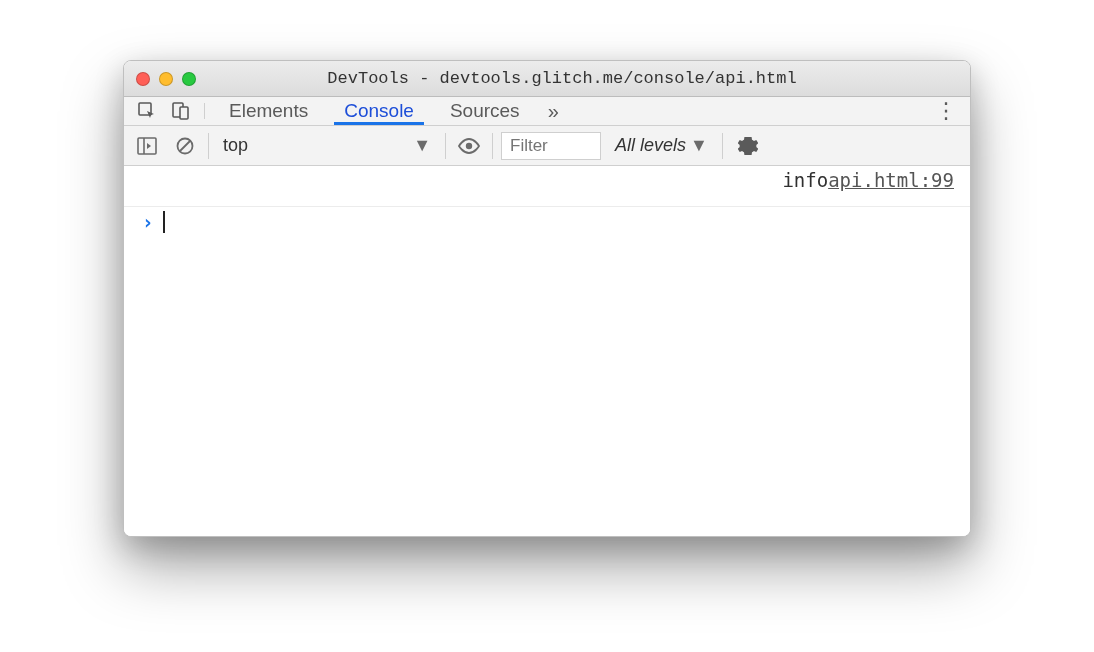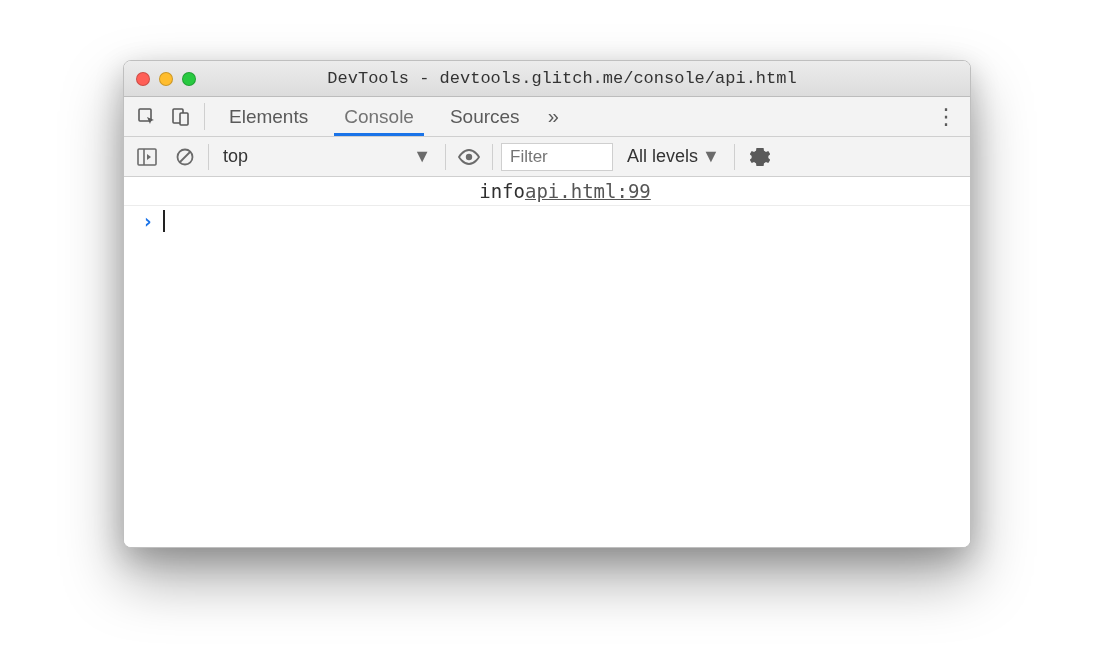--- a/index.html
+++ b/index.html
@@ -33,21 +33,21 @@
     font-family: Liberation Mono, monospace;
   }
   .traffic { display:flex; gap:9px; align-items:center; }
   .dot { width:14px; height:14px; border-radius:50%; border:0.5px solid rgba(0,0,0,0.2); }
   .dot.red { background:#ff5f57; }
   .dot.yellow { background:#ffbd2e; }
   .dot.green { background:#28c940; }
   .title { flex:1; text-align:center; color:#333; font-size:17px; padding-right:40px; }
   
   .toolbar {
-    height: 40px;
+    height: 29px;
     background: #f3f3f3;
     border-bottom:1px solid #cfcfcf;
     display:flex;
     align-items:stretch;
     padding: 0 6px;
   }
   .tb-group { display:flex; align-items:center; }
   .tb-divider { width:1px; background:#cfcfcf; margin:6px 6px; }
   .tb-iconbtn {
     width:34px; display:flex; align-items:center; justify-content:center;
@@ -55,21 +55,21 @@
   }
   .tabs { display:flex; align-items:stretch; flex:1; }
   .tab {
     padding: 0 18px;
     display:flex; align-items:center;
     font-size:19px;
     color:#5a5a5a;
     cursor:pointer;
     position:relative;
   }
-  .tab.active { color:#737373; }
+  .tab.active { color:#1d4ed8; }
   .tab.active::after {
     content:"";
     position:absolute; left:8px; right:8px; bottom:0;
     height:3px; background:#1a73e8;
   }
   .more-chevrons { font-size:20px; color:#5a5a5a; padding:0 10px; display:flex; align-items:center;}
   .kebab { width:36px; display:flex; align-items:center; justify-content:center; color:#5a5a5a; font-size:22px;}
   
   .filterbar {
     height:40px;
@@ -90,33 +90,33 @@
     justify-content:space-between;
   }
   .context-select .caret { color:#6b6b6b; }
   .filter-input {
     border:1px solid #cfcfcf;
     background:#fff;
     height:28px;
     padding:2px 8px;
     font-size:17px;
     color:#b91c1c;
-    width:112px;
+    width:100px;
   }
   .levels {
     display:flex; align-items:center; gap:4px;
-    font-size:18px; color:#333; padding:0 6px;
+    font-size:18px; color:#333; padding:0 6px;font-style:italic;
   }
   .gear { width:34px; display:flex; align-items:center; justify-content:center; color:#5a5a5a;}
   .vdiv { width:1px; height:26px; background:#cfcfcf; }
   
   .console-body { background:#fff; height:370px; }
   .log-row {
-    display:flex; justify-content:center;
-    padding:3px 16px 3px 52px;
+    display:flex; justify-content:flex-end;
+    padding:3px 16px 15px 52px;
     font-family: ui-monospace, Menlo, Consolas, monospace;
     font-size:19px;
     border-bottom:1px solid #ececec;
     color:#303030;
   }
   .log-src { color:#555; text-decoration:underline; }
   .prompt-row {
     display:flex; align-items:center; gap:10px;
     padding:4px 16px 4px 18px;
     font-family: ui-monospace, Menlo, Consolas, monospace;

